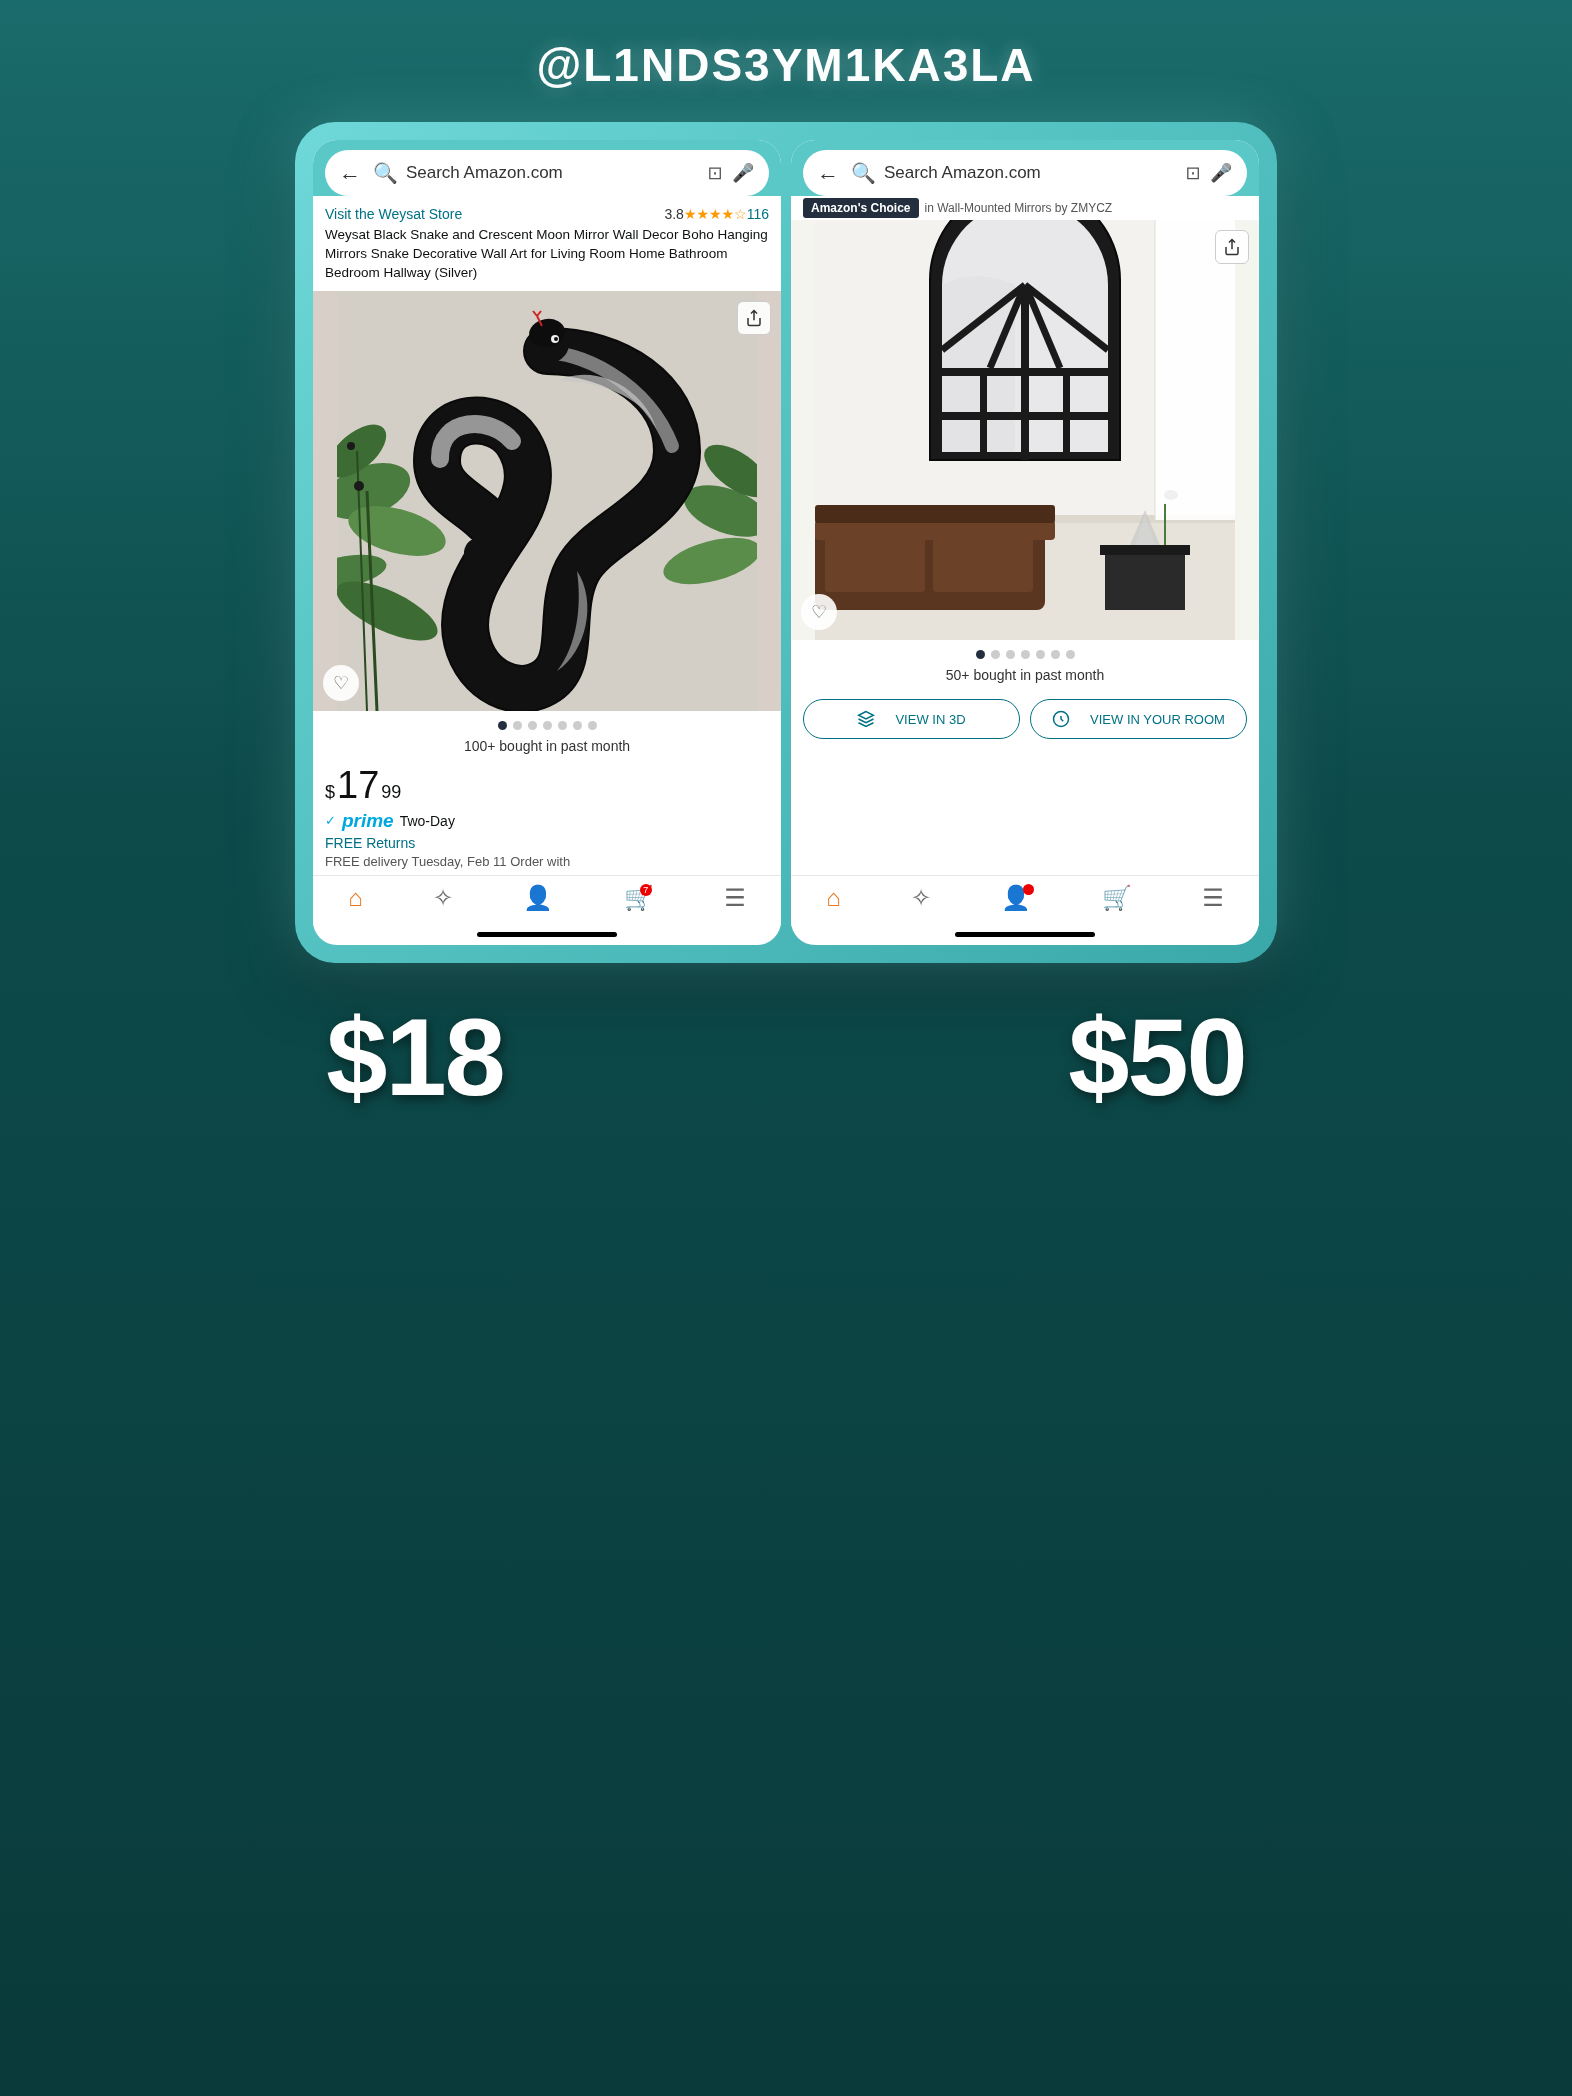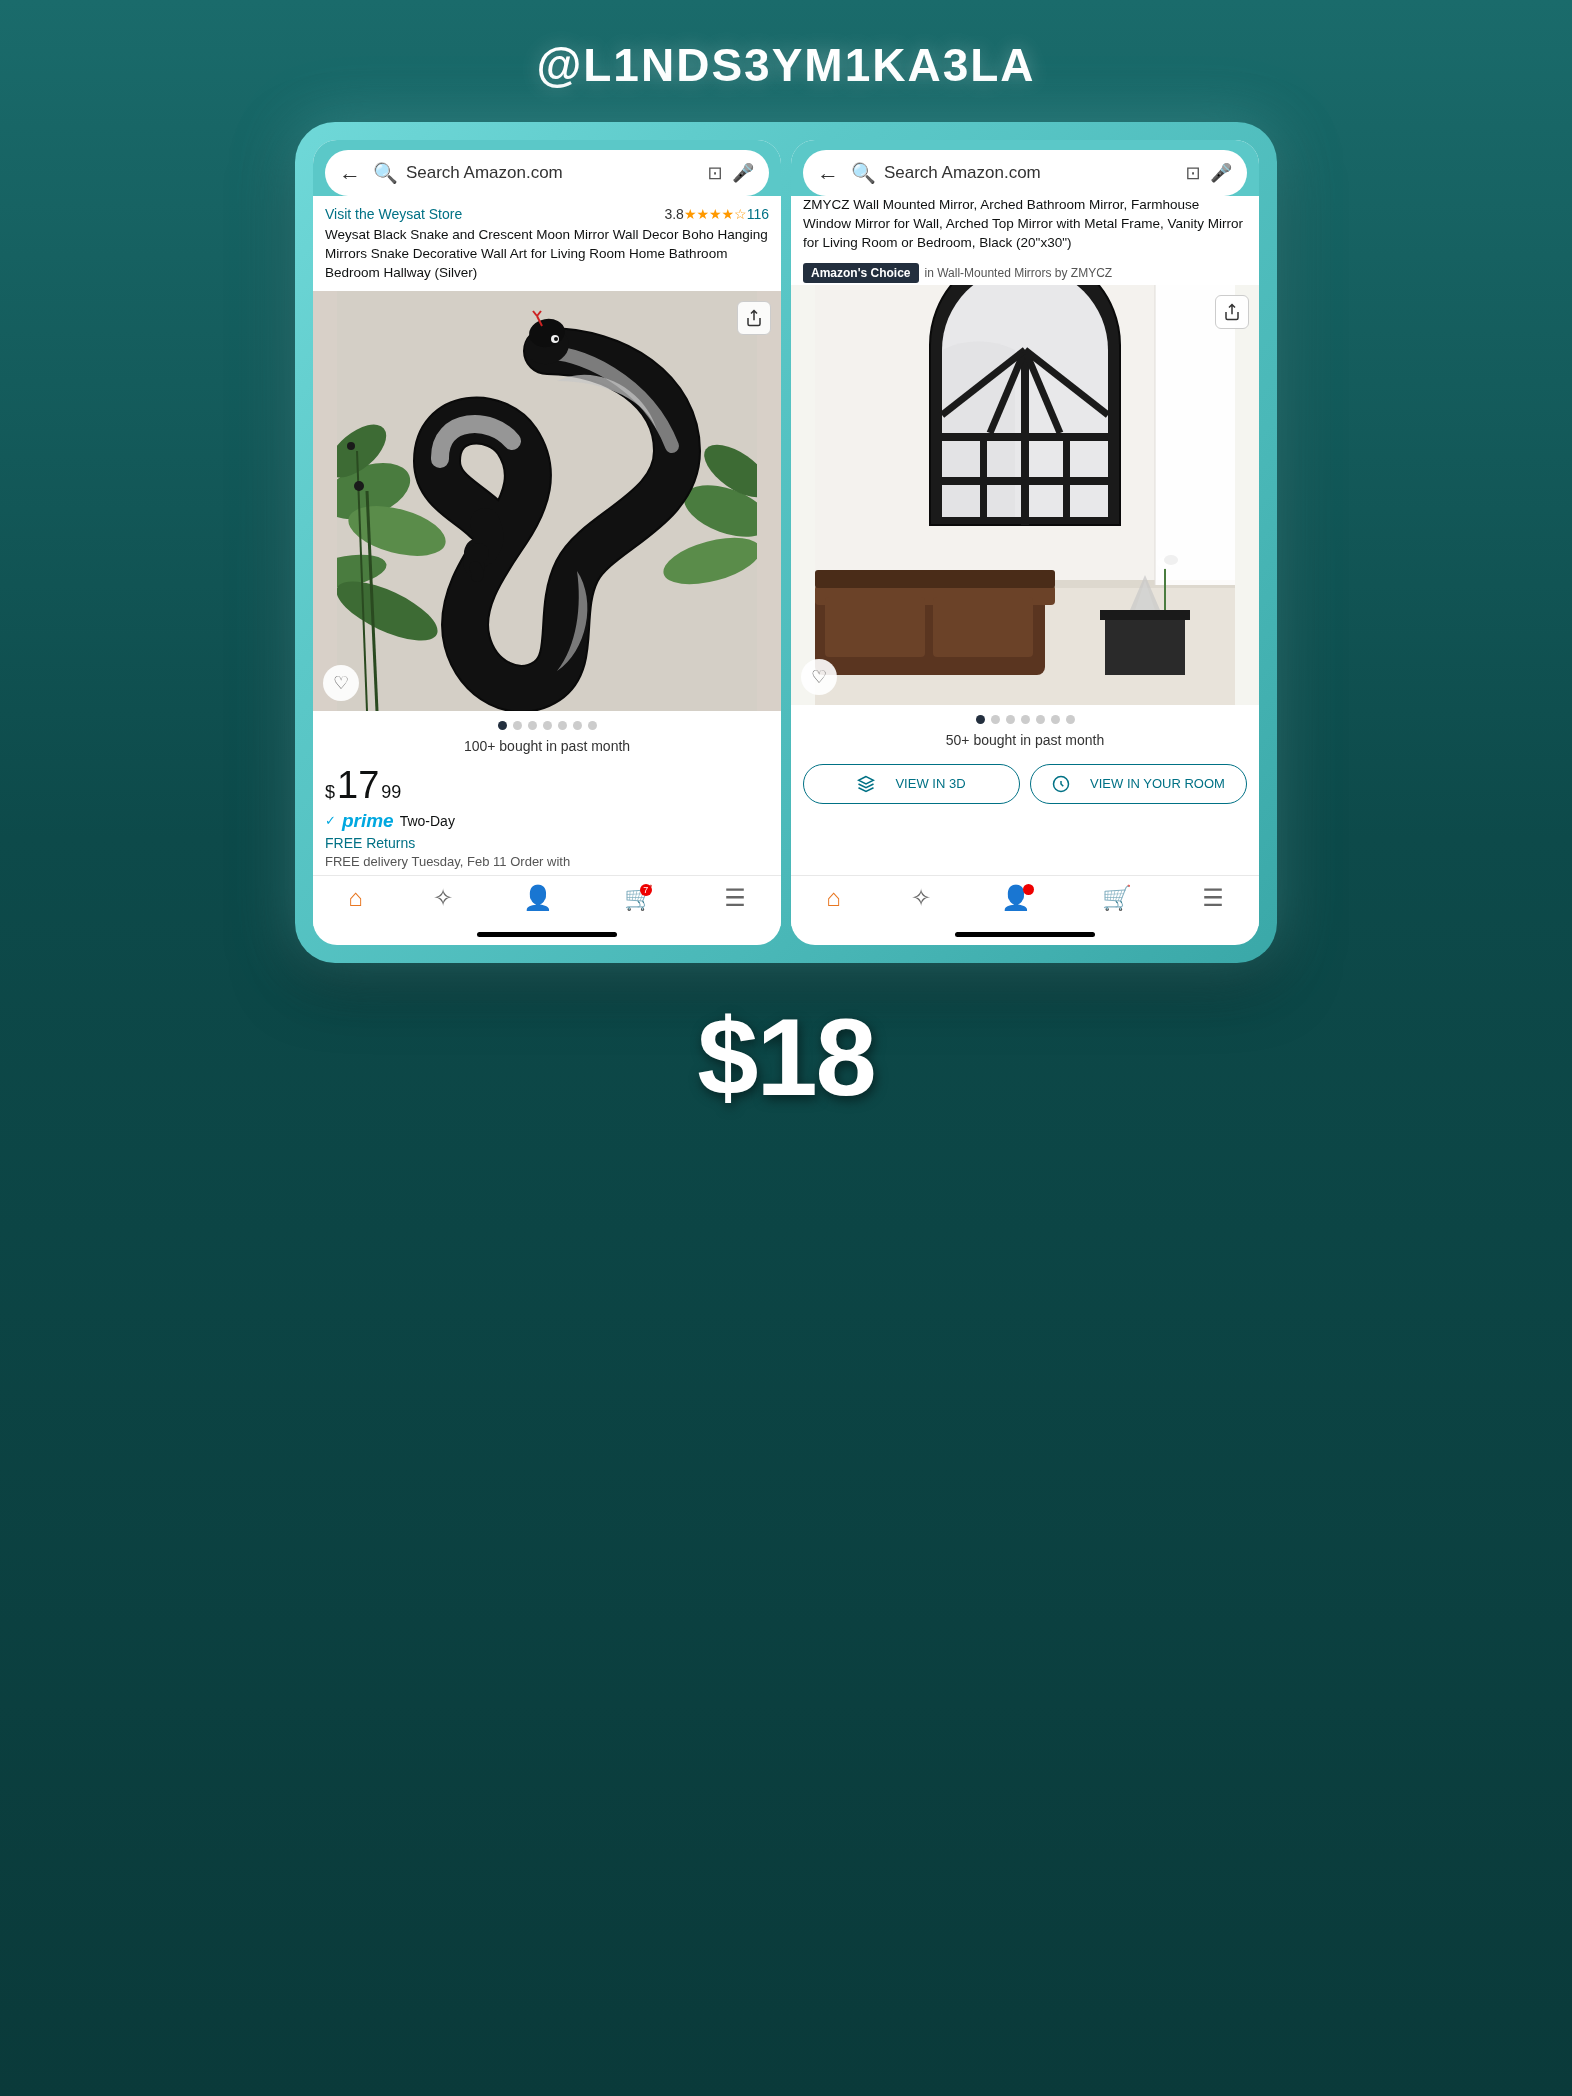--- a/index.html
+++ b/index.html
@@ -509,21 +509,20 @@
         <div class="search-bar-icons">
           <span>⊡</span>
           <span>🎤</span>
         </div>
       </div>
     </div>
 
     <div class="phone-content">
 
 
-      <div class="product-title">ZMYCZ Wall Mounted Mirror, Arched Bathroom Mirror, Farmhouse Window Mirror for Wall, Arched Top Mirror with Metal Frame, Vanity Mirror for Living Room or Bedroom, Black (20"x30")</div>
 
       <div style="padding: 2px 12px 2px 12px; display:flex; align-items:center; gap:6px;">
         <span style="background:#232f3e; color:white; font-size:12px; padding:3px 8px; border-radius:3px; font-weight:700;">Amazon's Choice</span>
         <span style="font-size:12px; color:#555;">in Wall-Mounted Mirrors by ZMYCZ</span>
       </div>
 
       <div class="mirror-art">
         <svg width="420" height="420" viewBox="0 0 420 420">
 
           <rect width="420" height="420" fill="#f4f2ee"></rect>
@@ -628,13 +627,14 @@
         <span class="nav-icon">☰</span>
       </div>
     </div>
     <div class="phone-home-indicator"></div>
   </div>
 
 </div>
 
 <div class="prices-row">
   <div class="big-price">$18</div>
+  <div class="big-price">$50</div>
 </div>
 
 </body></html>

